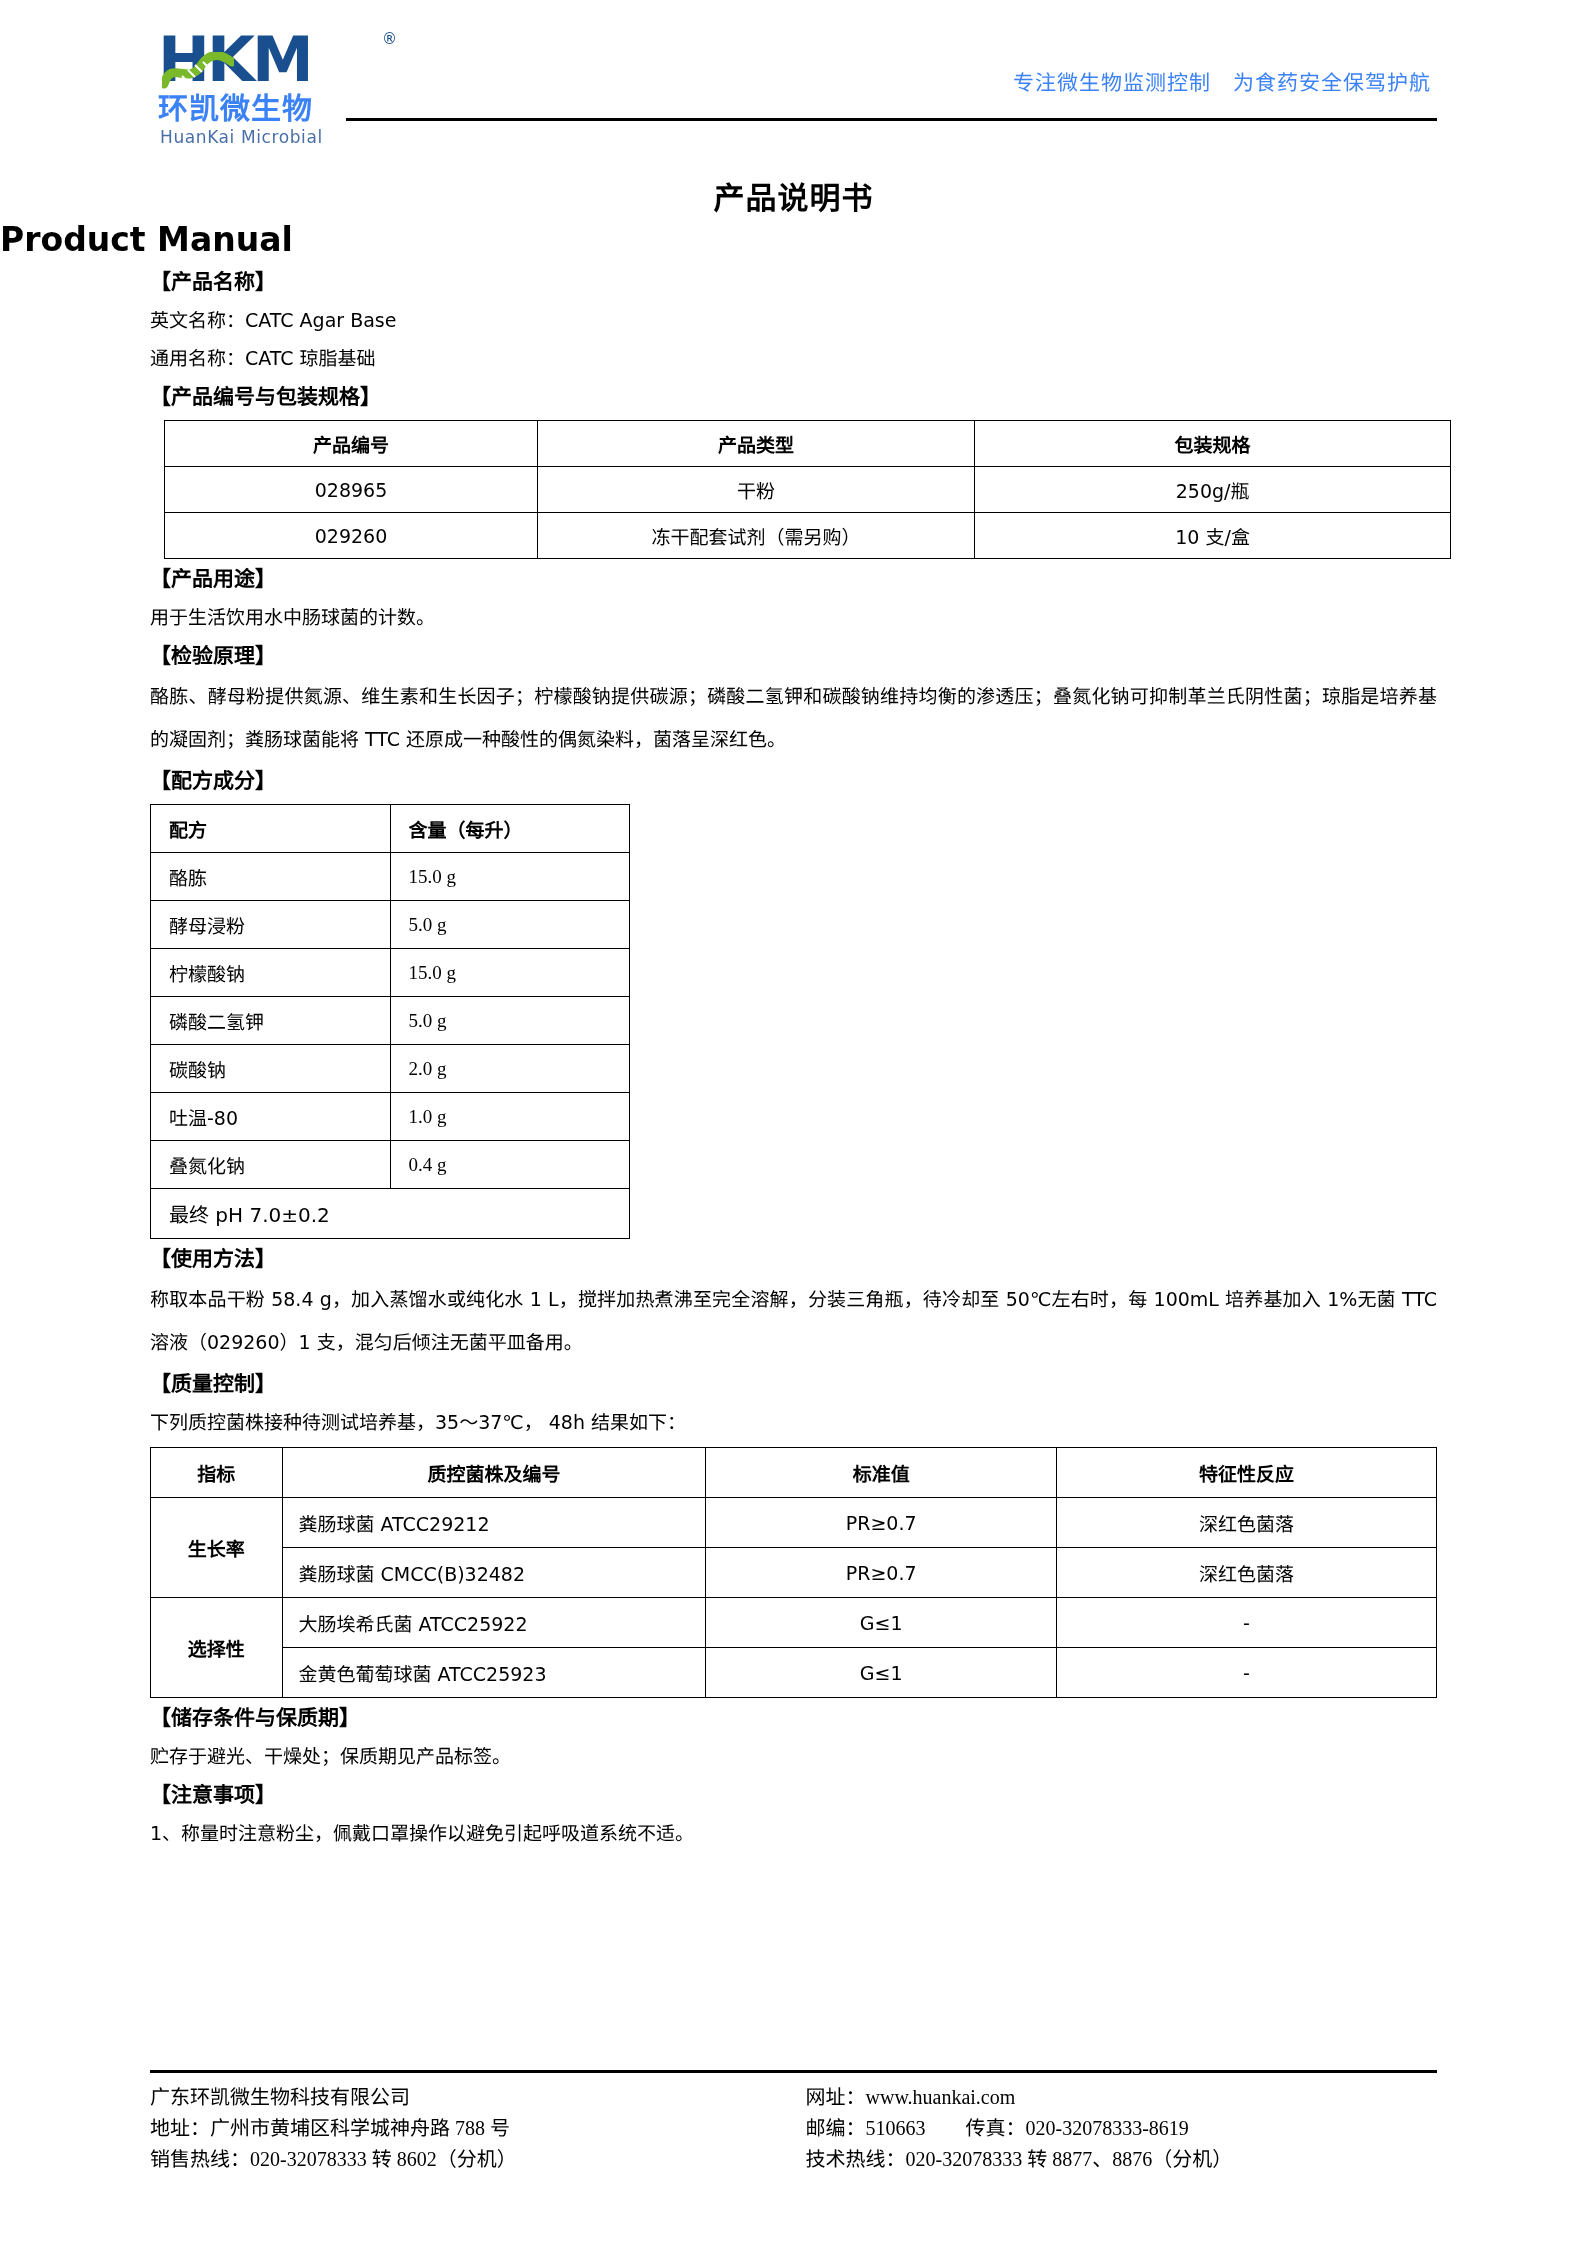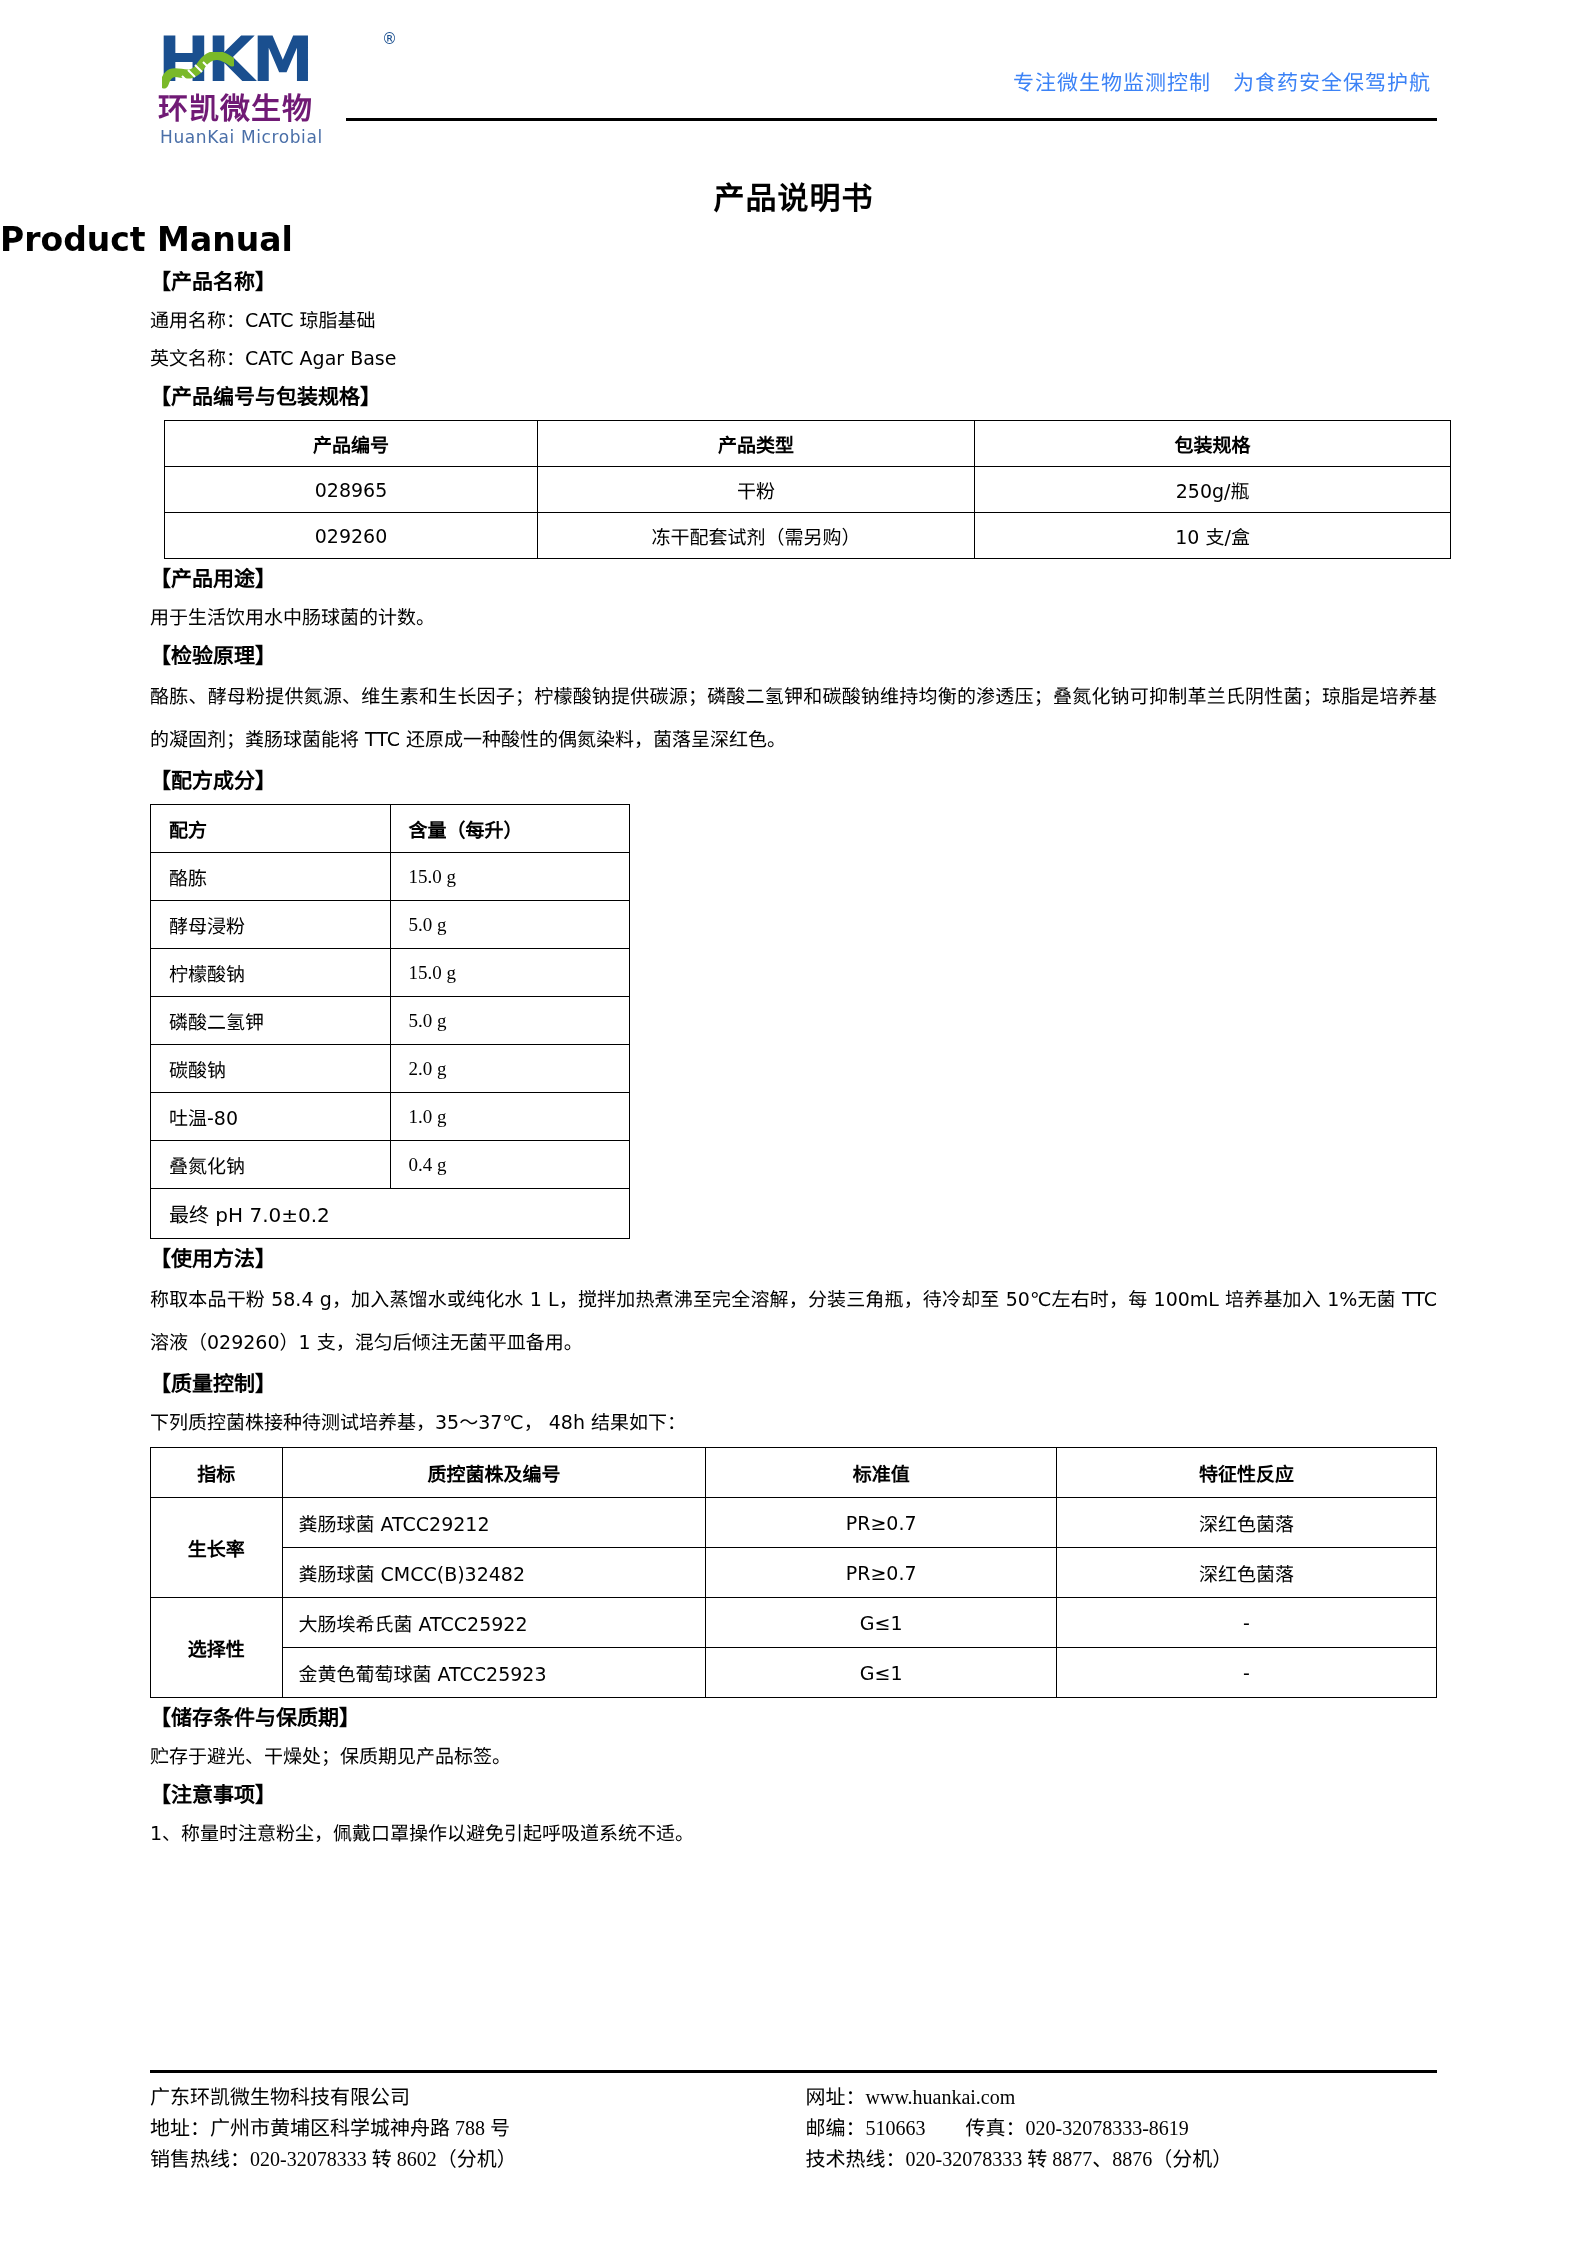--- a/index.html
+++ b/index.html
@@ -71,21 +71,21 @@
     pointer-events: none;
   }
   .logo-cn {
     position: absolute;
     left: 8px;
     top: 64px;
     font-family: "DejaVu Sans", sans-serif;
     font-weight: 700;
     font-size: 30px;
     letter-spacing: 1px;
-    color: #701a75;
+    color: #3b82f6;
     line-height: 34px;
   }
   .logo-en {
     position: absolute;
     left: 10px;
     top: 99px;
     font-family: "DejaVu Sans", sans-serif;
     font-size: 17px;
     letter-spacing: 0.6px;
     color: #4a6fa8;
@@ -270,22 +270,22 @@
     <div class="header-tagline">专注微生物监测控制　为食药安全保驾护航</div>
     <div class="header-rule"></div>
   </div>
 
   <div class="doc-title-cn">产品说明书</div>
   <div class="doc-title-en">Product Manual</div>
 
   <div class="content">
 
     <div class="sec-head">【产品名称】</div>
+    <p class="body-line">英文名称：CATC Agar Base</p>
     <p class="body-line">通用名称：CATC 琼脂基础</p>
-    <p class="body-line">英文名称：CATC Agar Base</p>
 
     <div class="sec-head">【产品编号与包装规格】</div>
     <table class="tbl-products">
       <thead>
         <tr>
           <th class="col-code">产品编号</th>
           <th class="col-type">产品类型</th>
           <th class="col-pack">包装规格</th>
         </tr>
       </thead>

